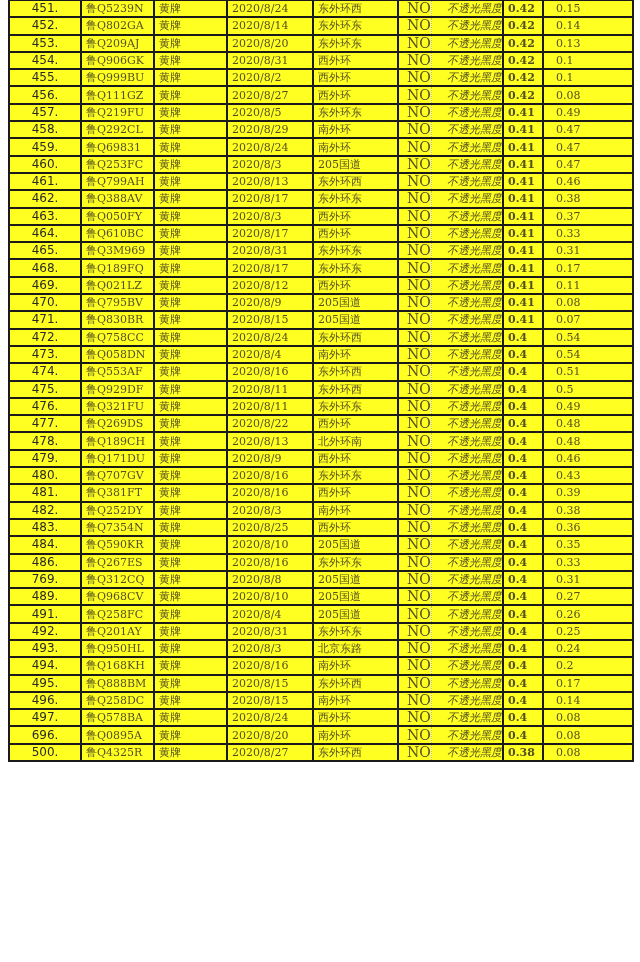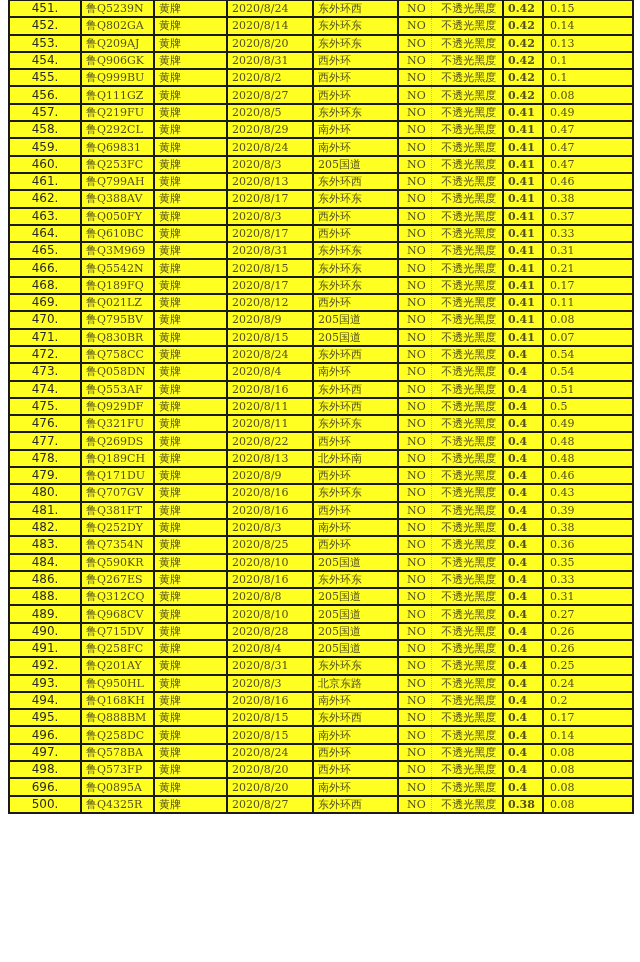--- a/index.html
+++ b/index.html
@@ -19,24 +19,24 @@
     line-height:15px;
     white-space:nowrap;
     overflow:hidden;
     vertical-align:middle;
   }
   .tbl td.idx {
     text-align:center; padding:0;
     font-family:"DejaVu Sans", "Liberation Sans", sans-serif;
     font-size:12px; color:#2a2a2a;
   }
-  .tbl td.no { border-right:1px dotted #c8c060; font-size:11px;padding-left:8px; }
-  .tbl td.desc { border-left:none; text-align:center; padding-right:0; }
+  .tbl td.no { border-right:1px dotted #c8c060; font-size:14px;padding-left:8px; }
+  .tbl td.desc { border-left:none; text-align:right; padding-right:0;font-style:italic; }
   .tbl td.v1 { border-right:1px dotted #c8c060;font-weight:bold; }
-  .tbl td.v2 { padding-left:6px; }
+  .tbl td.v2 { padding-left:12px; }
 </style>
 </head>
 <body>
 
 <table class="tbl">
   <colgroup>
     <col style="width:72px">
     <col style="width:73px">
     <col style="width:73px">
     <col style="width:86px">
@@ -206,31 +206,20 @@
         <td class="plate">鲁Q3M969</td>
         <td class="color">黄牌</td>
         <td class="date">2020/8/31</td>
         <td class="road">东外环东</td>
         <td class="no">NO</td>
         <td class="desc">不透光黑度</td>
         <td class="v1">0.41</td>
         <td class="v2">0.31</td>
       </tr>
       <tr>
-        <td class="idx">466.</td>
-        <td class="plate">鲁Q5542N</td>
-        <td class="color">黄牌</td>
-        <td class="date">2020/8/15</td>
-        <td class="road">东外环东</td>
-        <td class="no">NO</td>
-        <td class="desc">不透光黑度</td>
-        <td class="v1">0.41</td>
-        <td class="v2">0.21</td>
-      </tr>
-      <tr>
         <td class="idx">468.</td>
         <td class="plate">鲁Q189FQ</td>
         <td class="color">黄牌</td>
         <td class="date">2020/8/17</td>
         <td class="road">东外环东</td>
         <td class="no">NO</td>
         <td class="desc">不透光黑度</td>
         <td class="v1">0.41</td>
         <td class="v2">0.17</td>
       </tr>
@@ -415,21 +404,21 @@
         <td class="plate">鲁Q267ES</td>
         <td class="color">黄牌</td>
         <td class="date">2020/8/16</td>
         <td class="road">东外环东</td>
         <td class="no">NO</td>
         <td class="desc">不透光黑度</td>
         <td class="v1">0.4</td>
         <td class="v2">0.33</td>
       </tr>
       <tr>
-        <td class="idx">488.</td>
+        <td class="idx">769.</td>
         <td class="plate">鲁Q312CQ</td>
         <td class="color">黄牌</td>
         <td class="date">2020/8/8</td>
         <td class="road">205国道</td>
         <td class="no">NO</td>
         <td class="desc">不透光黑度</td>
         <td class="v1">0.4</td>
         <td class="v2">0.31</td>
       </tr>
       <tr>
@@ -437,31 +426,20 @@
         <td class="plate">鲁Q968CV</td>
         <td class="color">黄牌</td>
         <td class="date">2020/8/10</td>
         <td class="road">205国道</td>
         <td class="no">NO</td>
         <td class="desc">不透光黑度</td>
         <td class="v1">0.4</td>
         <td class="v2">0.27</td>
       </tr>
       <tr>
-        <td class="idx">490.</td>
-        <td class="plate">鲁Q715DV</td>
-        <td class="color">黄牌</td>
-        <td class="date">2020/8/28</td>
-        <td class="road">205国道</td>
-        <td class="no">NO</td>
-        <td class="desc">不透光黑度</td>
-        <td class="v1">0.4</td>
-        <td class="v2">0.26</td>
-      </tr>
-      <tr>
         <td class="idx">491.</td>
         <td class="plate">鲁Q258FC</td>
         <td class="color">黄牌</td>
         <td class="date">2020/8/4</td>
         <td class="road">205国道</td>
         <td class="no">NO</td>
         <td class="desc">不透光黑度</td>
         <td class="v1">0.4</td>
         <td class="v2">0.26</td>
       </tr>
@@ -518,31 +496,20 @@
         <td class="no">NO</td>
         <td class="desc">不透光黑度</td>
         <td class="v1">0.4</td>
         <td class="v2">0.14</td>
       </tr>
       <tr>
         <td class="idx">497.</td>
         <td class="plate">鲁Q578BA</td>
         <td class="color">黄牌</td>
         <td class="date">2020/8/24</td>
-        <td class="road">西外环</td>
-        <td class="no">NO</td>
-        <td class="desc">不透光黑度</td>
-        <td class="v1">0.4</td>
-        <td class="v2">0.08</td>
-      </tr>
-      <tr>
-        <td class="idx">498.</td>
-        <td class="plate">鲁Q573FP</td>
-        <td class="color">黄牌</td>
-        <td class="date">2020/8/20</td>
         <td class="road">西外环</td>
         <td class="no">NO</td>
         <td class="desc">不透光黑度</td>
         <td class="v1">0.4</td>
         <td class="v2">0.08</td>
       </tr>
       <tr>
         <td class="idx">696.</td>
         <td class="plate">鲁Q0895A</td>
         <td class="color">黄牌</td>

